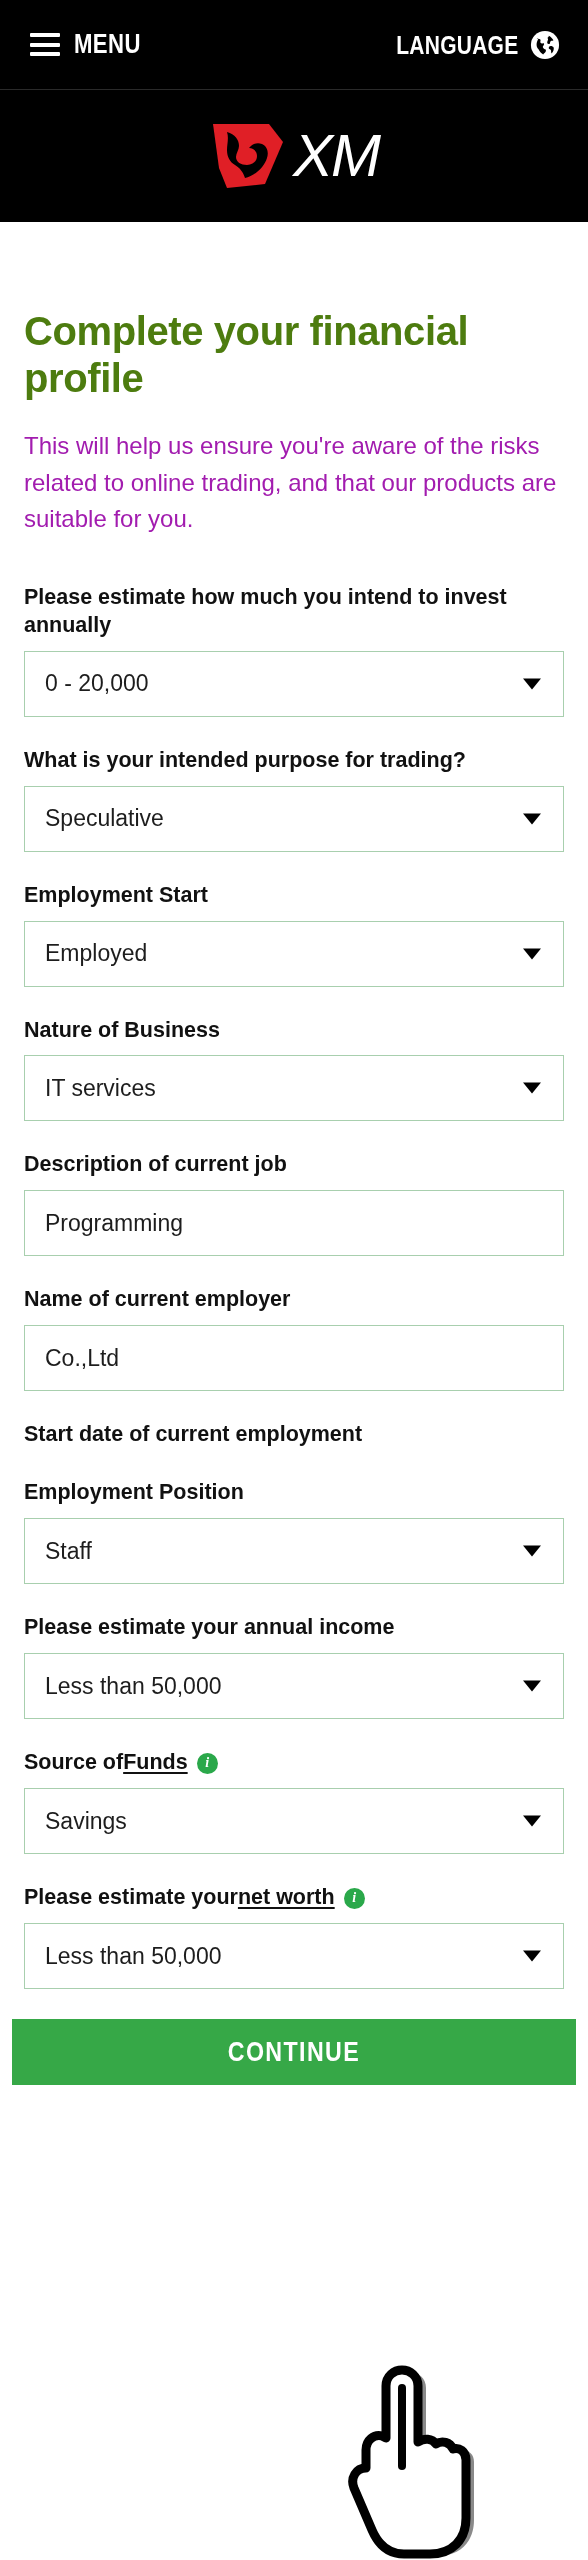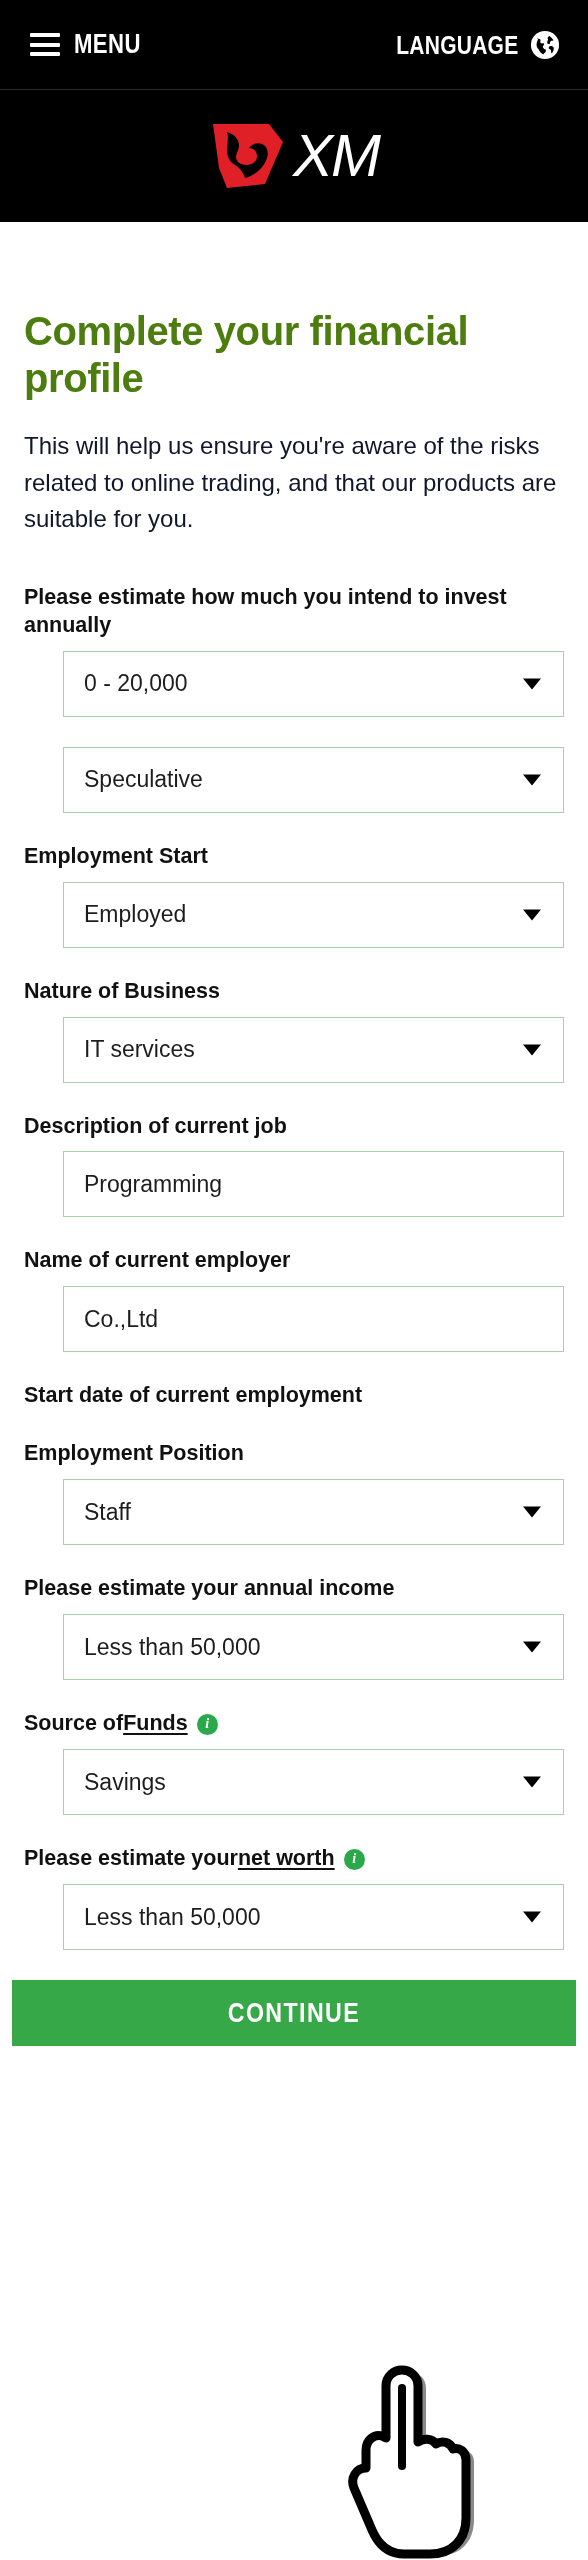--- a/index.html
+++ b/index.html
@@ -105,21 +105,21 @@
     line-height: 1.18;
     color: #4d7c0f;
     letter-spacing: -0.4px;
     margin-top: 86px;
     max-width: 520px;
   }
   .intro {
     margin-top: 26px;
     font-size: 24px;
     line-height: 1.52;
-    color: #0f172a;
+    color: #a21caf;
     max-width: 548px;
   }
 
   .form { margin-top: 46px; }
 
   .field { margin-bottom: 30px; }
   .field-label {
     font-size: 21.5px;
     font-weight: 700;
     color: #111111;
@@ -150,21 +150,20 @@
 
   .control {
     position: relative;
     height: 66px;
     border: 1px solid #a8cfae;
     background: #ffffff;
     display: flex;
     align-items: center;
     padding: 0 20px;
     cursor: pointer;
-    margin-left: 39px;
   }
   .control .value {
     font-size: 23px;
     color: #1d1d1d;
     line-height: 1;
   }
   .control.text-input { cursor: text; }
 
   .caret {
     position: absolute;
@@ -262,20 +261,21 @@
 
       <div class="field">
         <div class="field-label">Please estimate how much you intend to invest annually</div>
         <div class="control">
           <span class="value">0 - 20,000</span>
           <span class="caret"></span>
         </div>
       </div>
 
       <div class="field">
+        <div class="field-label">What is your intended purpose for trading?</div>
         <div class="control">
           <span class="value">Speculative</span>
           <span class="caret"></span>
         </div>
       </div>
 
       <div class="field">
         <div class="field-label">Employment Start</div>
         <div class="control">
           <span class="value">Employed</span>

